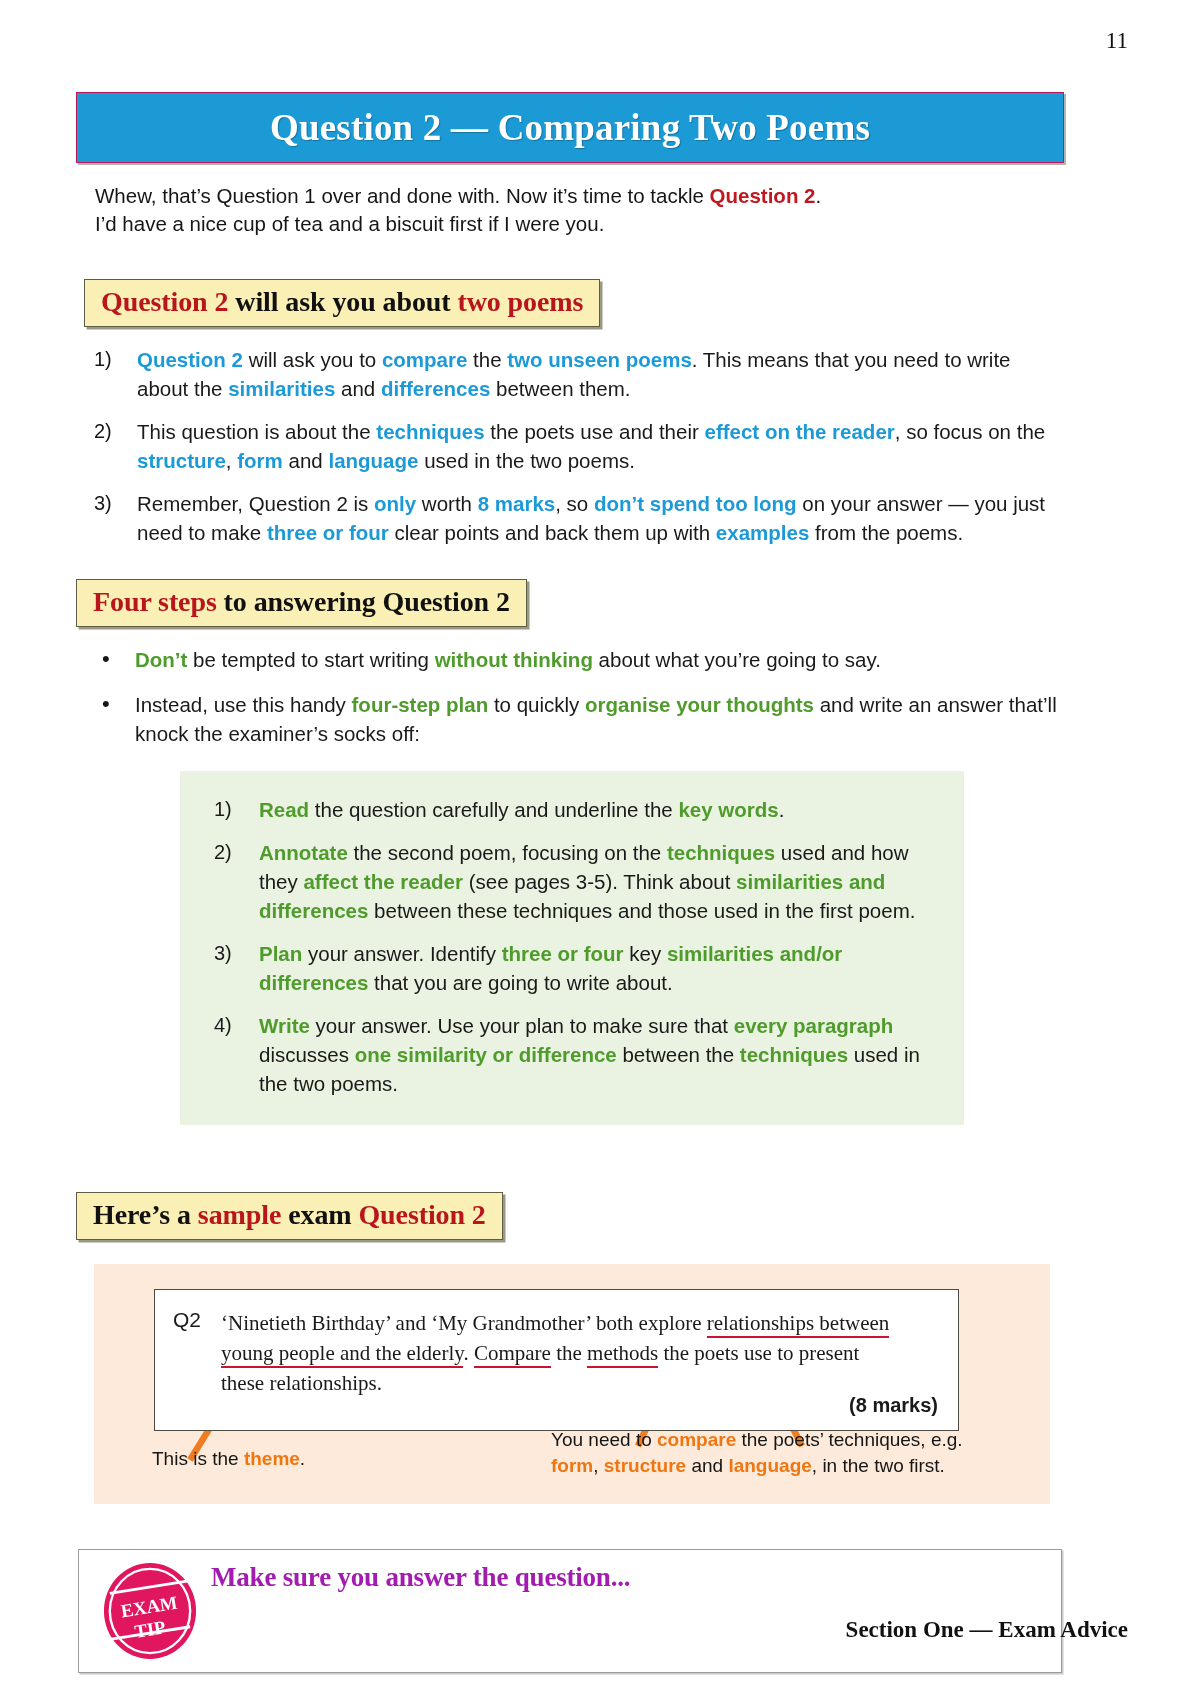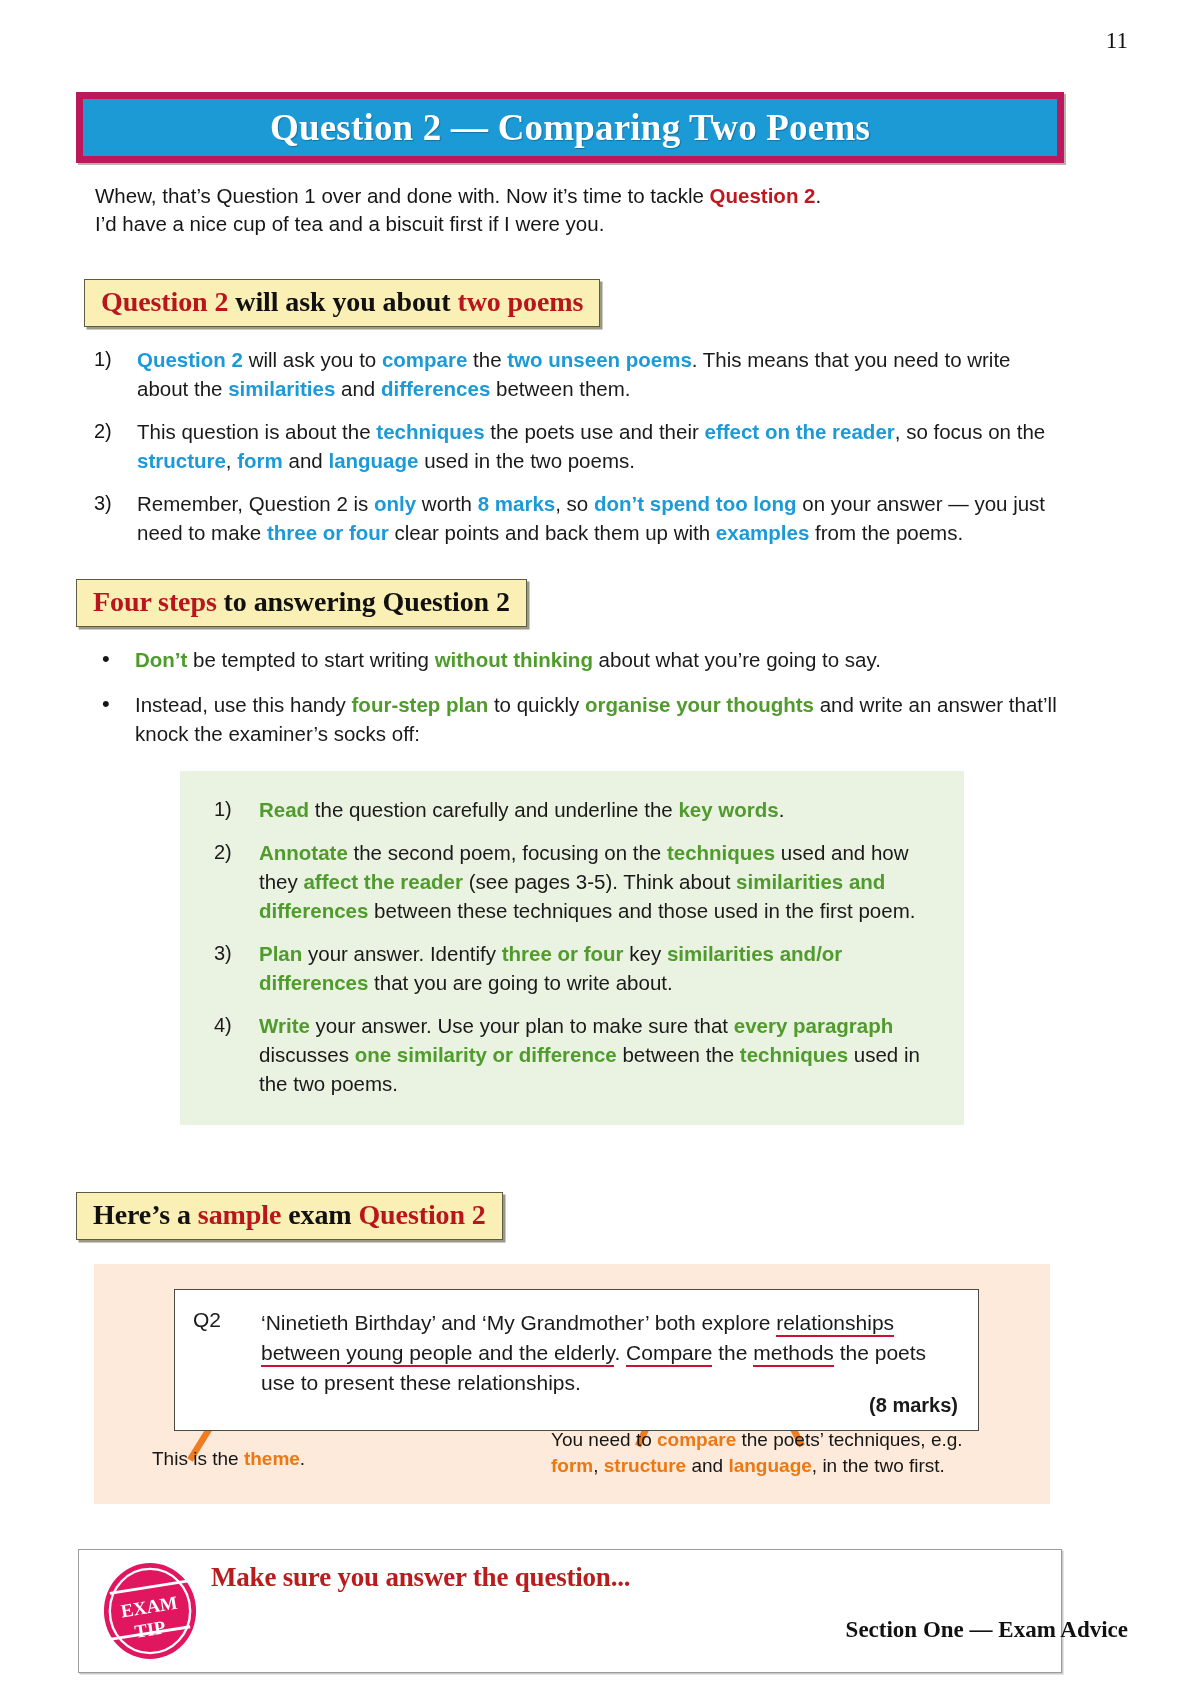--- a/index.html
+++ b/index.html
@@ -28,21 +28,21 @@
   .column {
     position: absolute;
     left: 76px;
     top: 92px;
     width: 988px;
   }
 
   
   .banner {
     background: #1b9ad6;
-    border: 7px solid #be185d;
+    border: 1px solid #be185d;
     height: 71px;
     display: flex;
     align-items: center;
     justify-content: center;
     box-shadow: 2px 2px 0 rgba(120,120,110,.55);
   }
   .banner-title {
     font-family: "Liberation Serif", serif;
     font-weight: bold;
     font-size: 37px;
@@ -148,37 +148,38 @@
   .peachbox {
     margin-top: 24px;
     margin-left: 18px;
     width: 956px;
     height: 240px;
     background: #fdeada;
     position: relative;
   }
   .qbox {
     position: absolute;
-    left: 80px; top: 25px;
+    left: 60px; top: 25px;
     width: 805px;
     height: 142px;
     background: #ffffff;
     border: 1.5px solid #4c4a41;
   }
   .qrow { position: relative; padding: 18px 18px 0 18px; }
   .qlabel {
     position: absolute;
     left: 18px; top: 18px;
     font-size: 21px;
   }
   .qtext {
-    margin-left: 68px;
+    margin-left: 48px;
     font-size: 21px;
     line-height: 1.45;
     width: 680px;
+    font-family: Liberation Serif, serif;
   }
   .uline {
     border-bottom: 2px solid #cc1133;
     padding-bottom: 1px;
   }
   .marks {
     position: absolute;
     right: 20px; bottom: 13px;
     font-weight: bold;
     font-size: 20px;
@@ -208,21 +209,21 @@
   .stamp {
     position: absolute;
     left: 22px; top: 11px;
     width: 98px; height: 100px;
   }
   .tip-body { margin-left: 132px; padding-top: 12px; padding-right: 14px; }
   .tip-title {
     font-family: "Liberation Serif", serif;
     font-weight: bold;
     font-size: 27px;
-    color: #b91c1c;
+    color: #a21caf;
     letter-spacing: -.2px;
   }
 
   
   .footer {
     position: absolute;
     right: 72px;
     bottom: 54px;
     font-family: "Liberation Serif", serif;
     font-weight: bold;

